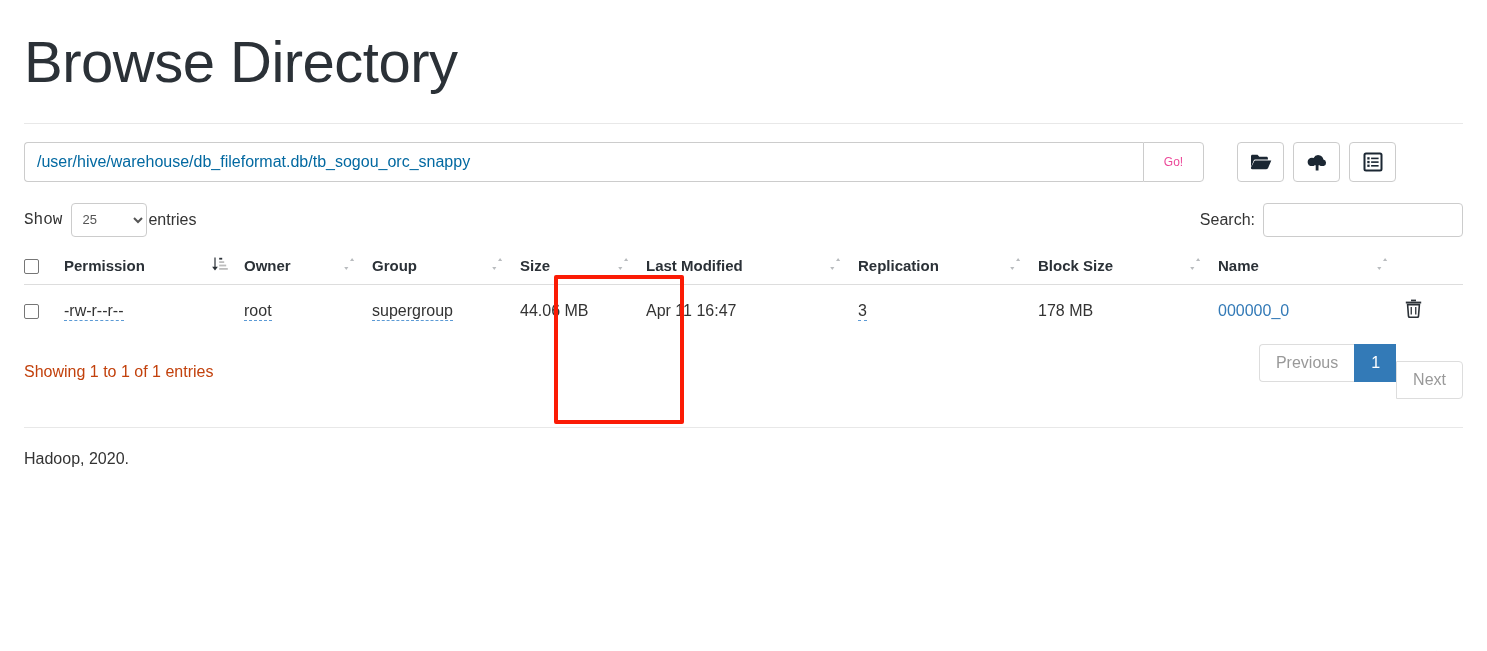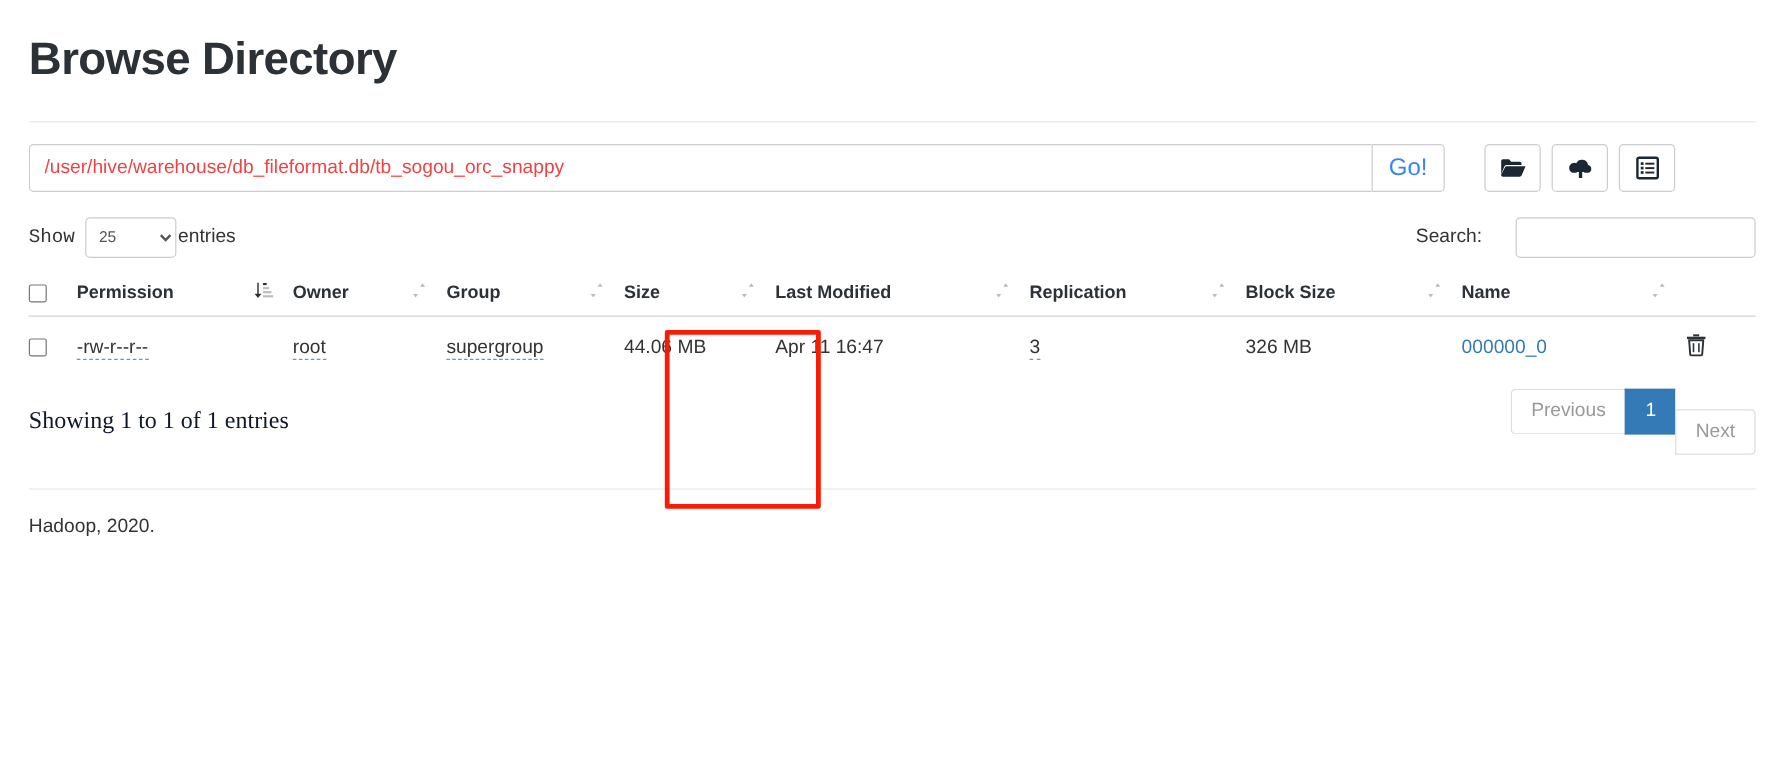--- a/index.html
+++ b/index.html
@@ -21,22 +21,22 @@
     position: relative;
     width: 1487px;
     height: 651px;
   }
   .container {
     padding: 0 24px;
   }
 
   
   .page-title {
-    font-size: 38px;
-    font-weight: 700;
+    font-size: 58px;
+    font-weight: 400;
     line-height: 1.1;
     color: #2b3137;
     margin: 30px 0 0 0;
     letter-spacing: -0.5px;
   }
   .title-rule {
     border: 0;
     border-top: 1px solid #e8e8e8;
     margin: 29px 0 0 0;
   }
@@ -53,32 +53,32 @@
   }
   .path-input {
     flex: 1 1 auto;
     height: 40px;
     border: 1px solid #cccccc;
     border-right: 0;
     border-radius: 4px 0 0 4px;
     padding: 6px 12px;
     font-size: 16px;
     font-family: "Liberation Sans", sans-serif;
-    color: #ef4444;
+    color: #0369a1;
     background: #ffffff;
     outline: none;
   }
   .go-btn {
     width: 61px;
     height: 40px;
     border: 1px solid #cccccc;
     border-radius: 0 4px 4px 0;
     background: #ffffff;
-    color: #3b82f6;
-    font-size: 20px;
+    color: #ec4899;
+    font-size: 12px;
     font-family: "Liberation Sans", sans-serif;
     cursor: pointer;
     line-height: 1;
   }
   .icon-btn-group {
     display: flex;
     margin-left: 33px;
     gap: 9px;
   }
   .icon-btn {
@@ -121,21 +121,20 @@
     font-family: "Liberation Sans", sans-serif;
     padding: 0 6px;
     cursor: pointer;
     outline: none;
   }
   .dt-filter {
     display: flex;
     align-items: center;
     font-size: 16px;
     color: #333333;
-    gap: 20px;
   }
   .dt-filter .lbl { margin-right: 8px; }
   .search-input {
     width: 200px;
     height: 34px;
     border: 1px solid #cccccc;
     border-radius: 4px;
     padding: 6px 10px;
     font-size: 14px;
     font-family: "Liberation Sans", sans-serif;
@@ -222,23 +221,22 @@
   }
 
   
   .dt-footer {
     display: flex;
     justify-content: space-between;
     align-items: center;
     margin-top: 8px;
   }
   .dt-info {
-    font-size: 20px;
-    color: #0f172a;
-    font-family: Liberation Serif, serif;
+    font-size: 16px;
+    color: #c2410c;
   }
   .pagination {
     display: flex;
   }
   .pagination .pg {
     display: flex;
     align-items: center;
     justify-content: center;
     height: 38px;
     padding: 0 16px;
@@ -482,21 +480,21 @@
             <span class="dotted">root</span>
           </td>
           <td>
             <span class="dotted">supergroup</span>
           </td>
           <td>44.06 MB</td>
           <td>Apr 11 16:47</td>
           <td>
             <span class="dotted">3</span>
           </td>
-          <td>326 MB</td>
+          <td>178 MB</td>
           <td>
             <a class="link-blue">000000_0</a>
           </td>
           <td class="trash-cell">
             <button class="trash-btn">
               <span>
                 <svg width="17" height="19" viewBox="0 0 17 19" xmlns="http://www.w3.org/2000/svg">
                   <rect x="6" y="0.6" width="5" height="1.7" fill="#2b3137"></rect>
                   <rect x="0.8" y="2.6" width="15.4" height="1.9" fill="#2b3137"></rect>
                   <path d="M2.6 5.6h11.8l-.9 11.5c-.05.7-.6 1.2-1.3 1.2H4.8c-.7 0-1.25-.5-1.3-1.2L2.6 5.6z" fill="none" stroke="#2b3137" stroke-width="1.6"></path>

